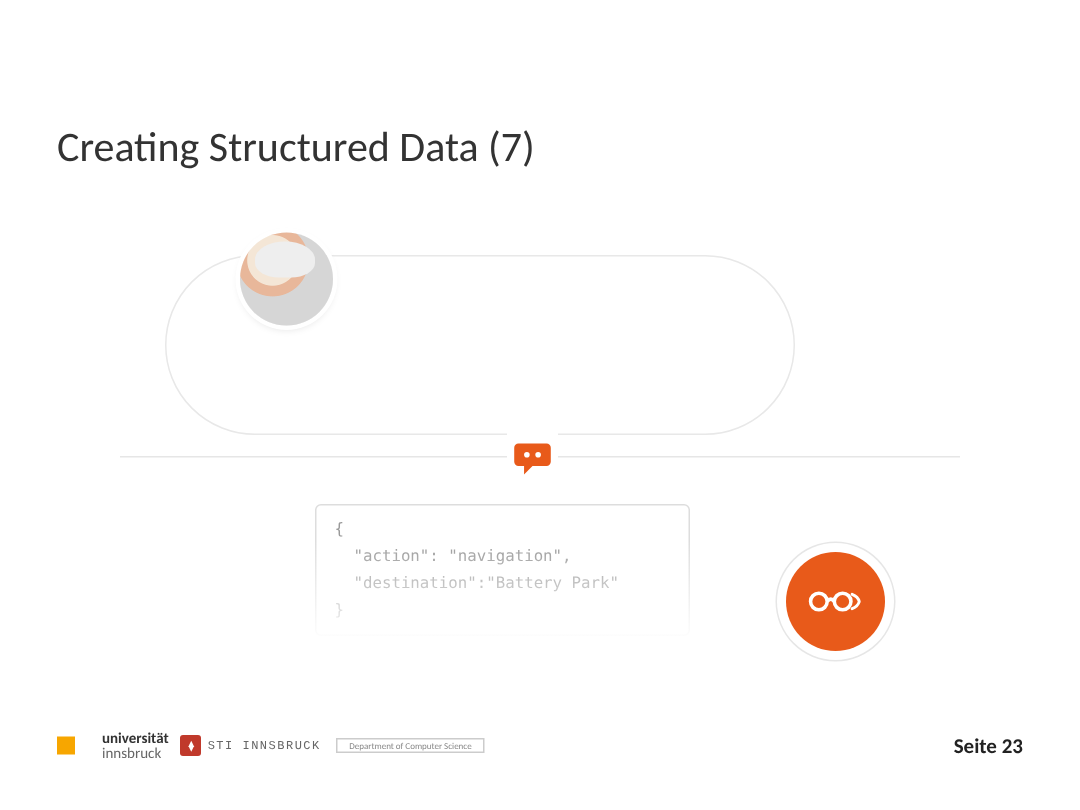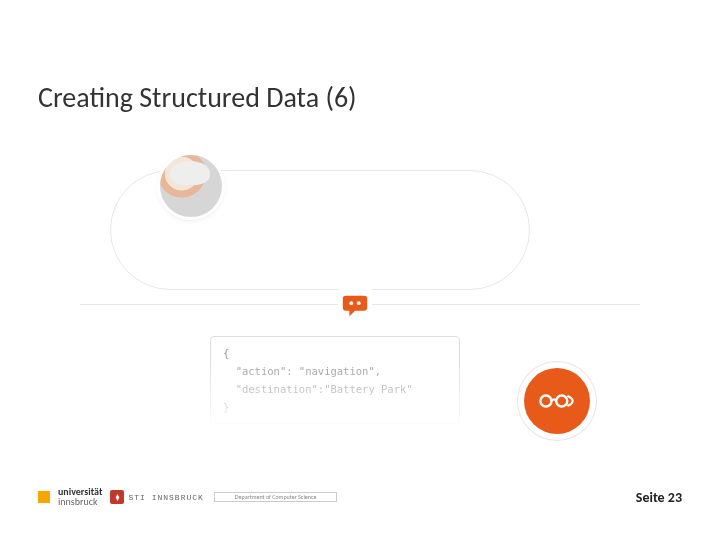--- a/index.html
+++ b/index.html
@@ -73,41 +73,41 @@
     box-shadow: 0 0 0 6px #fff, 0 0 0 7px #e6e6e6;
   }
   .tool svg { width: 38px; height: 24px; }
   
   .footer {
     position: absolute; left: 38px; right: 38px; bottom: 28px; height: 30px;
     display:flex; align-items:center; justify-content:space-between;
   }
   .logos { display:flex; align-items:center; gap:8px; }
   .uibk {
-    display:flex; align-items:center; gap:8px;
+    display:flex; align-items:center; gap:18px;
     font-size:10px; font-weight:700; color:#333; line-height:1;
   }
   .uibk .sq { width:12px; height:12px; background:#f7a600; }
   .uibk .txt { display:flex; flex-direction:column; }
   .uibk .txt span:first-child { color:#333; }
   .uibk .txt span:last-child { font-weight:400; color:#666; }
   .sti {
     display:flex; align-items:center; gap:4px; font-size:8px; letter-spacing:1px; color:#666;font-family:Liberation Mono, monospace;
   }
   .sti .badge { width:14px; height:14px; background:#c0392b; border-radius:2px; display:flex; align-items:center; justify-content:center; }
   .sti .badge svg{ width:9px; height:9px; }
-  .dep { font-size:6px; color:#888; line-height:1; margin-left:2px; border:1px solid #ccc; padding:1px 20px; }
+  .dep { font-size:6px; color:#888; line-height:1; margin-left:2px; border:1px solid #ccc; padding:1px 8px; }
   .pagenum { font-size:14px; font-weight:700; color:#222; }
 </style>
 </head>
 <body>
 
 <div class="slide">
 
-  <div class="title">Creating Structured Data (6)</div>
+  <div class="title">Creating Structured Data (7)</div>
 
   <div class="user-area">
     <div class="big-oval"></div>
     <div class="avatar"></div>
   </div>
 
   <div class="divider"></div>
   <div class="bot">
     <svg viewBox="0 0 32 32">
       <path fill="#e85a1a" d="M6 6 h20 a3 3 0 0 1 3 3 v10 a3 3 0 0 1 -3 3 h-10 l-6 6 v-6 h-4 a3 3 0 0 1 -3 -3 v-10 a3 3 0 0 1 3 -3 z"></path>

